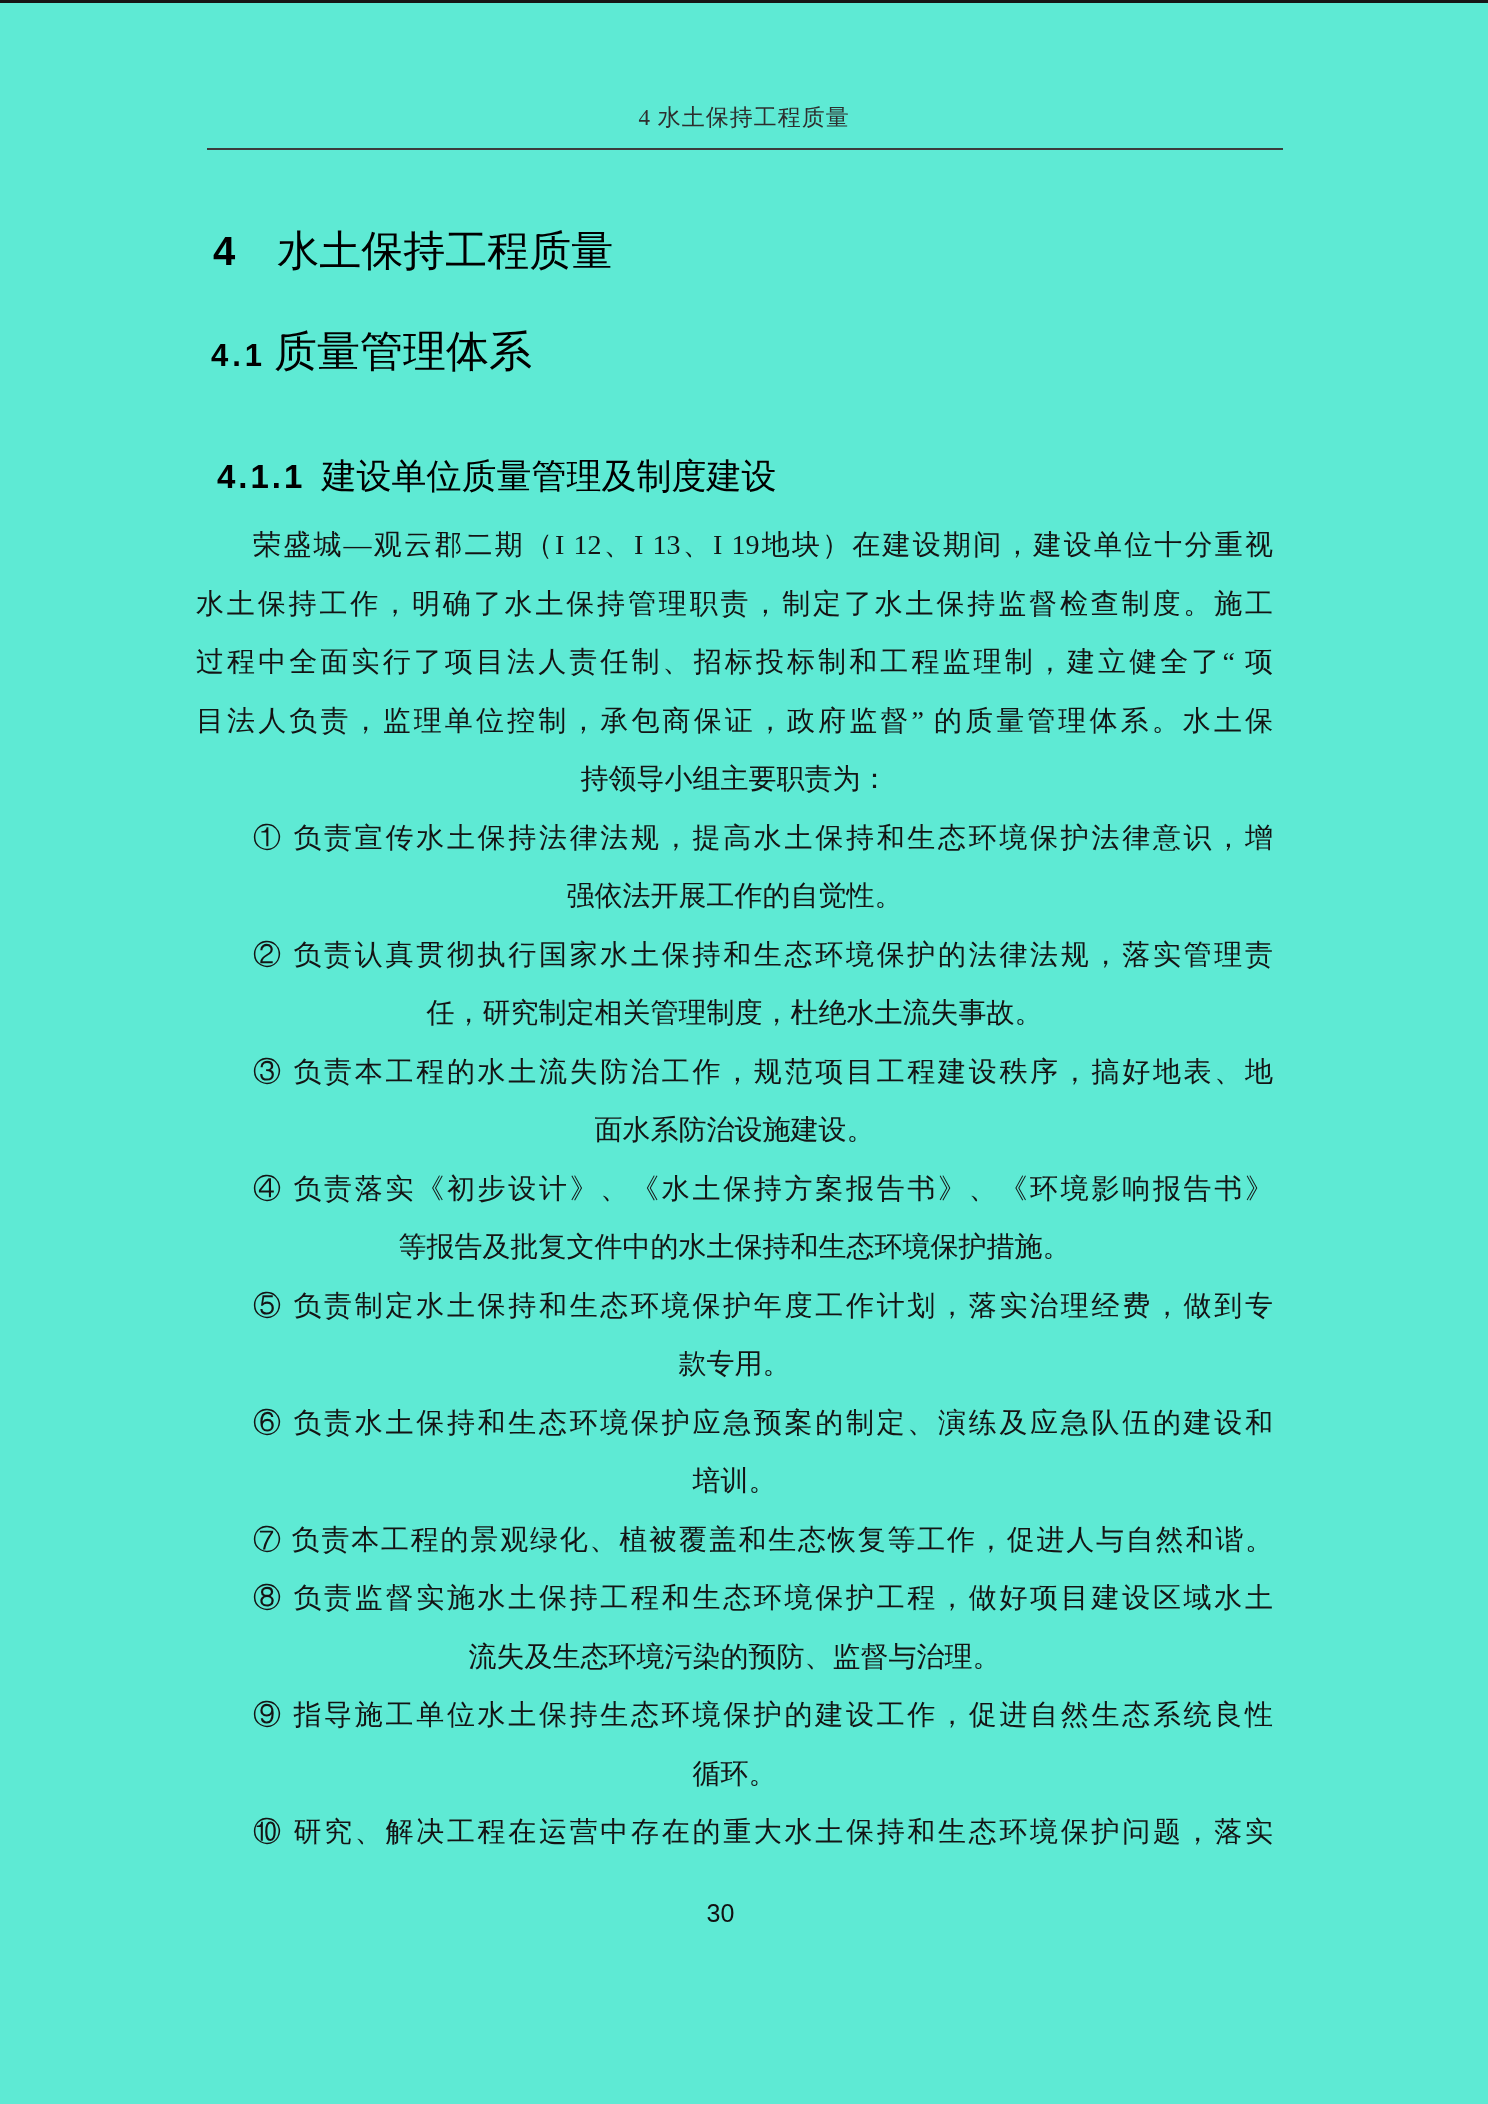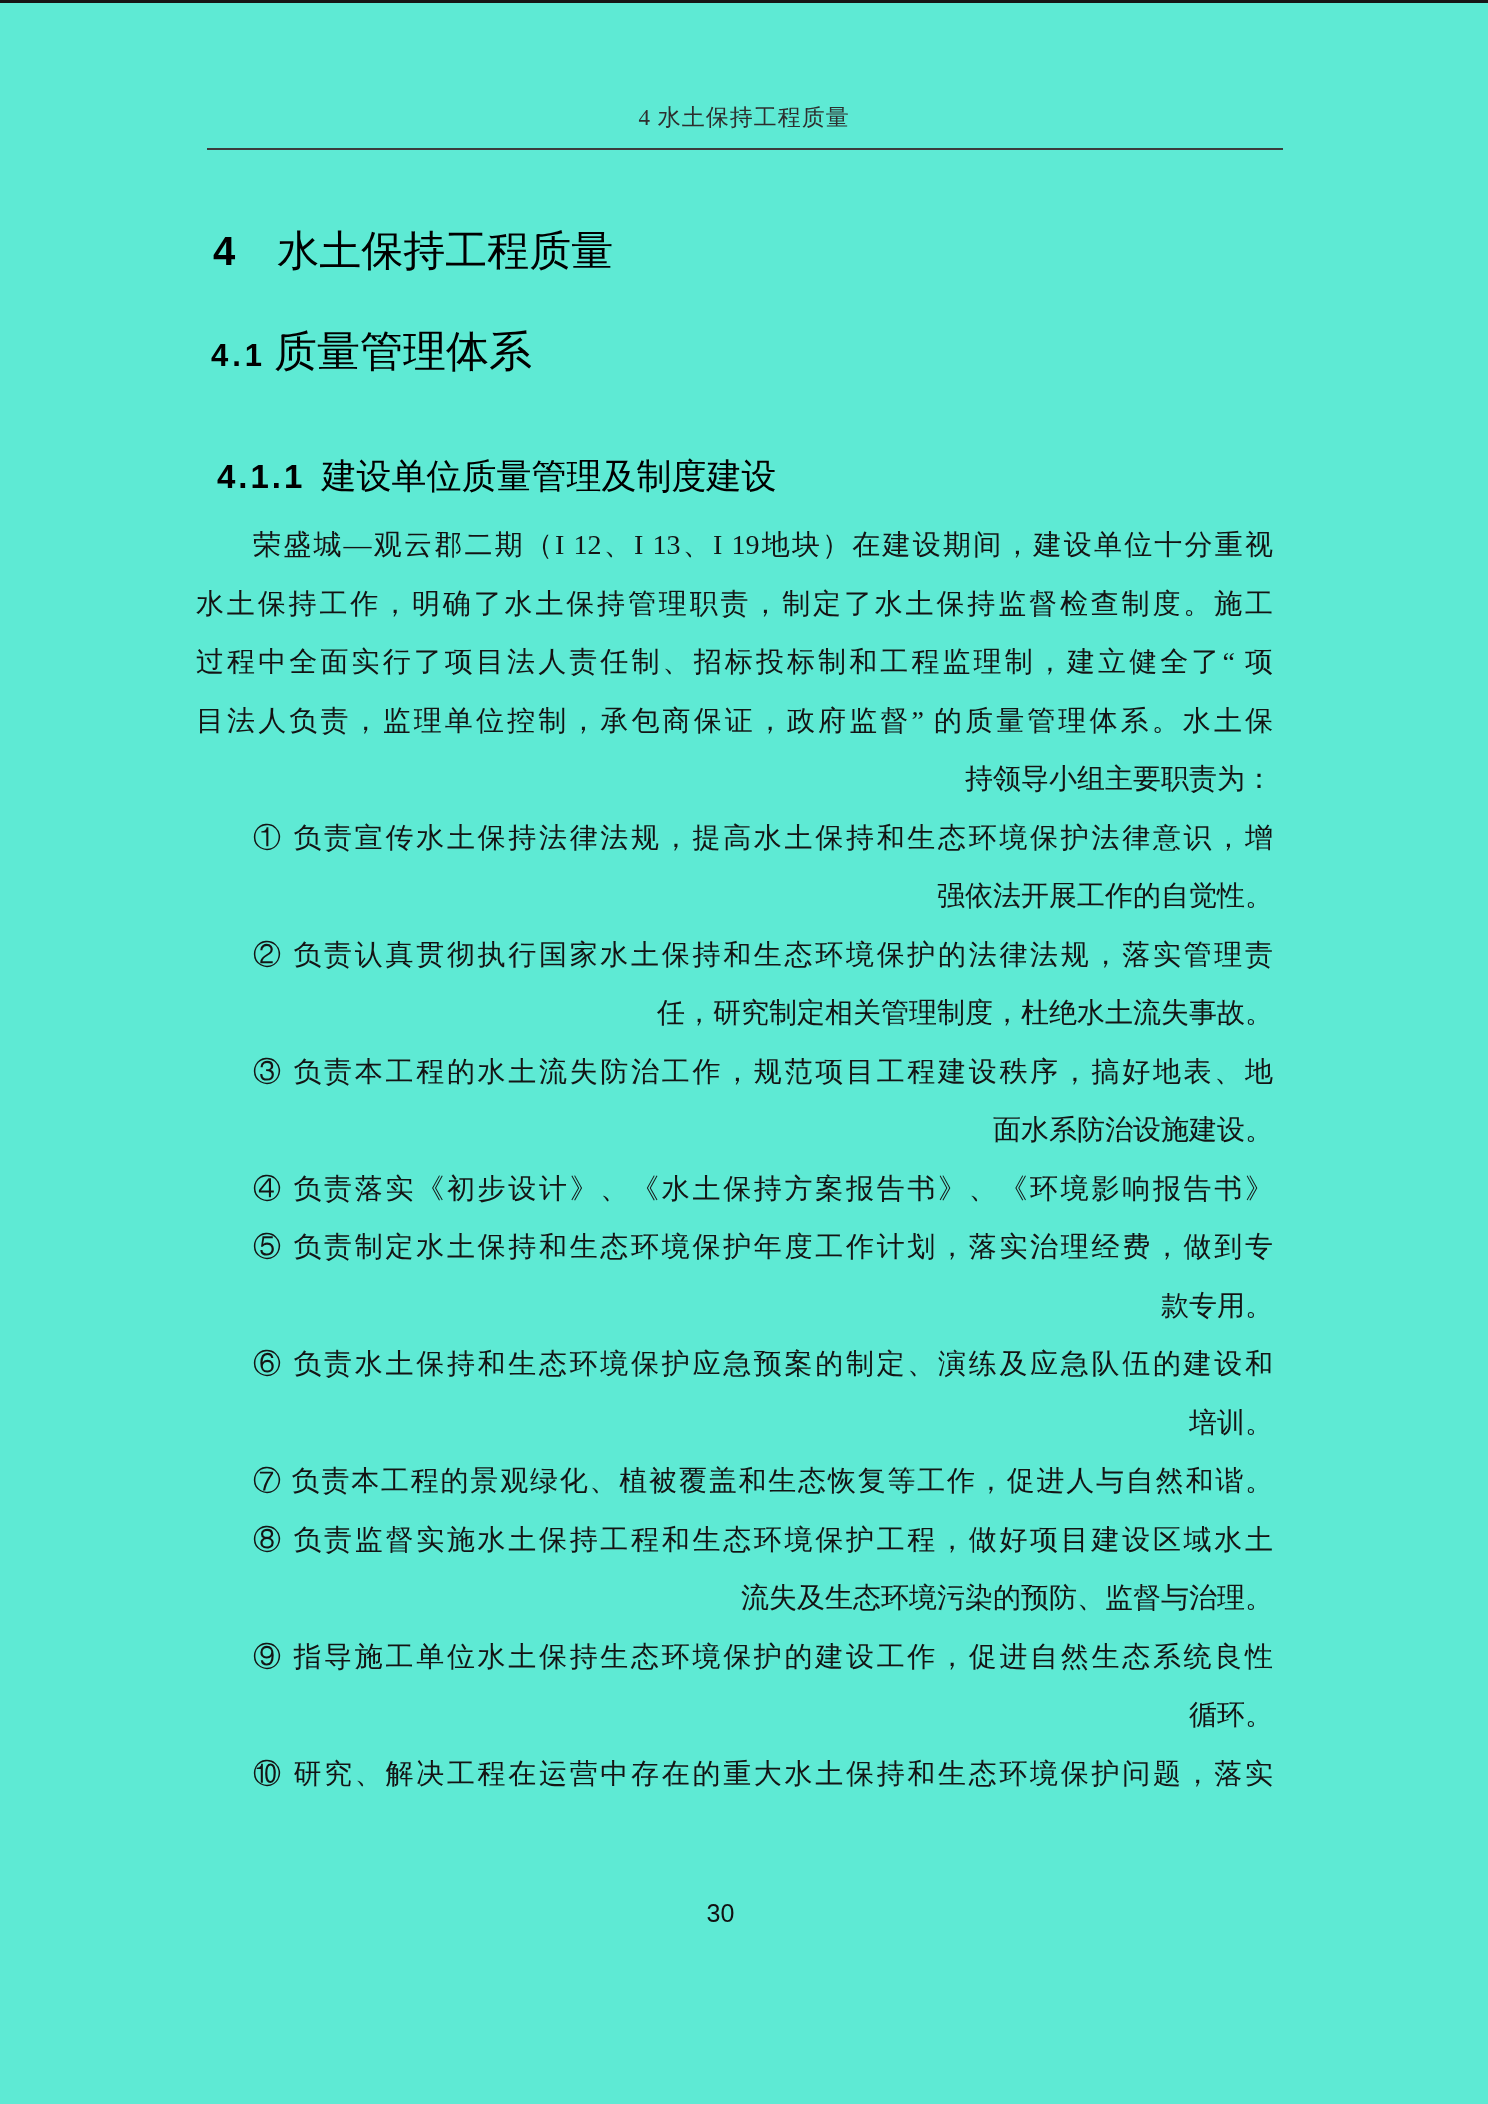--- a/index.html
+++ b/index.html
@@ -86,21 +86,21 @@
     position: absolute;
     left: 196px; top: 516px;
     width: 1077px;
   }
   .line {
     box-sizing: border-box;
     height: 58.5px;
     line-height: 58.5px;
     font-size: 28px;
     overflow: hidden;
-    text-align: right;
+    text-align: center;
     color: #141414;
   }
   .line.fill {
     text-align: justify;
     text-align-last: justify;
     text-justify: inter-character;
   }
   .line.indent { padding-left: 57px; }
   .page-footer {
     position: absolute;
@@ -144,20 +144,21 @@
       <div class="line fill">过程中全面实行了项目法人责任制、招标投标制和工程监理制，建立健全了“ 项</div>
       <div class="line fill">目法人负责，监理单位控制，承包商保证，政府监督” 的质量管理体系。水土保</div>
       <div class="line">持领导小组主要职责为：</div>
       <div class="line fill indent">① 负责宣传水土保持法律法规，提高水土保持和生态环境保护法律意识，增</div>
       <div class="line">强依法开展工作的自觉性。</div>
       <div class="line fill indent">② 负责认真贯彻执行国家水土保持和生态环境保护的法律法规，落实管理责</div>
       <div class="line">任，研究制定相关管理制度，杜绝水土流失事故。</div>
       <div class="line fill indent">③ 负责本工程的水土流失防治工作，规范项目工程建设秩序，搞好地表、地</div>
       <div class="line">面水系防治设施建设。</div>
       <div class="line fill indent">④ 负责落实《初步设计》、《水土保持方案报告书》、《环境影响报告书》</div>
+      <div class="line">等报告及批复文件中的水土保持和生态环境保护措施。</div>
       <div class="line fill indent">⑤ 负责制定水土保持和生态环境保护年度工作计划，落实治理经费，做到专</div>
       <div class="line">款专用。</div>
       <div class="line fill indent">⑥ 负责水土保持和生态环境保护应急预案的制定、演练及应急队伍的建设和</div>
       <div class="line">培训。</div>
       <div class="line fill indent">⑦ 负责本工程的景观绿化、植被覆盖和生态恢复等工作，促进人与自然和谐。</div>
       <div class="line fill indent">⑧ 负责监督实施水土保持工程和生态环境保护工程，做好项目建设区域水土</div>
       <div class="line">流失及生态环境污染的预防、监督与治理。</div>
       <div class="line fill indent">⑨ 指导施工单位水土保持生态环境保护的建设工作，促进自然生态系统良性</div>
       <div class="line">循环。</div>
       <div class="line fill indent">⑩ 研究、解决工程在运营中存在的重大水土保持和生态环境保护问题，落实</div>

